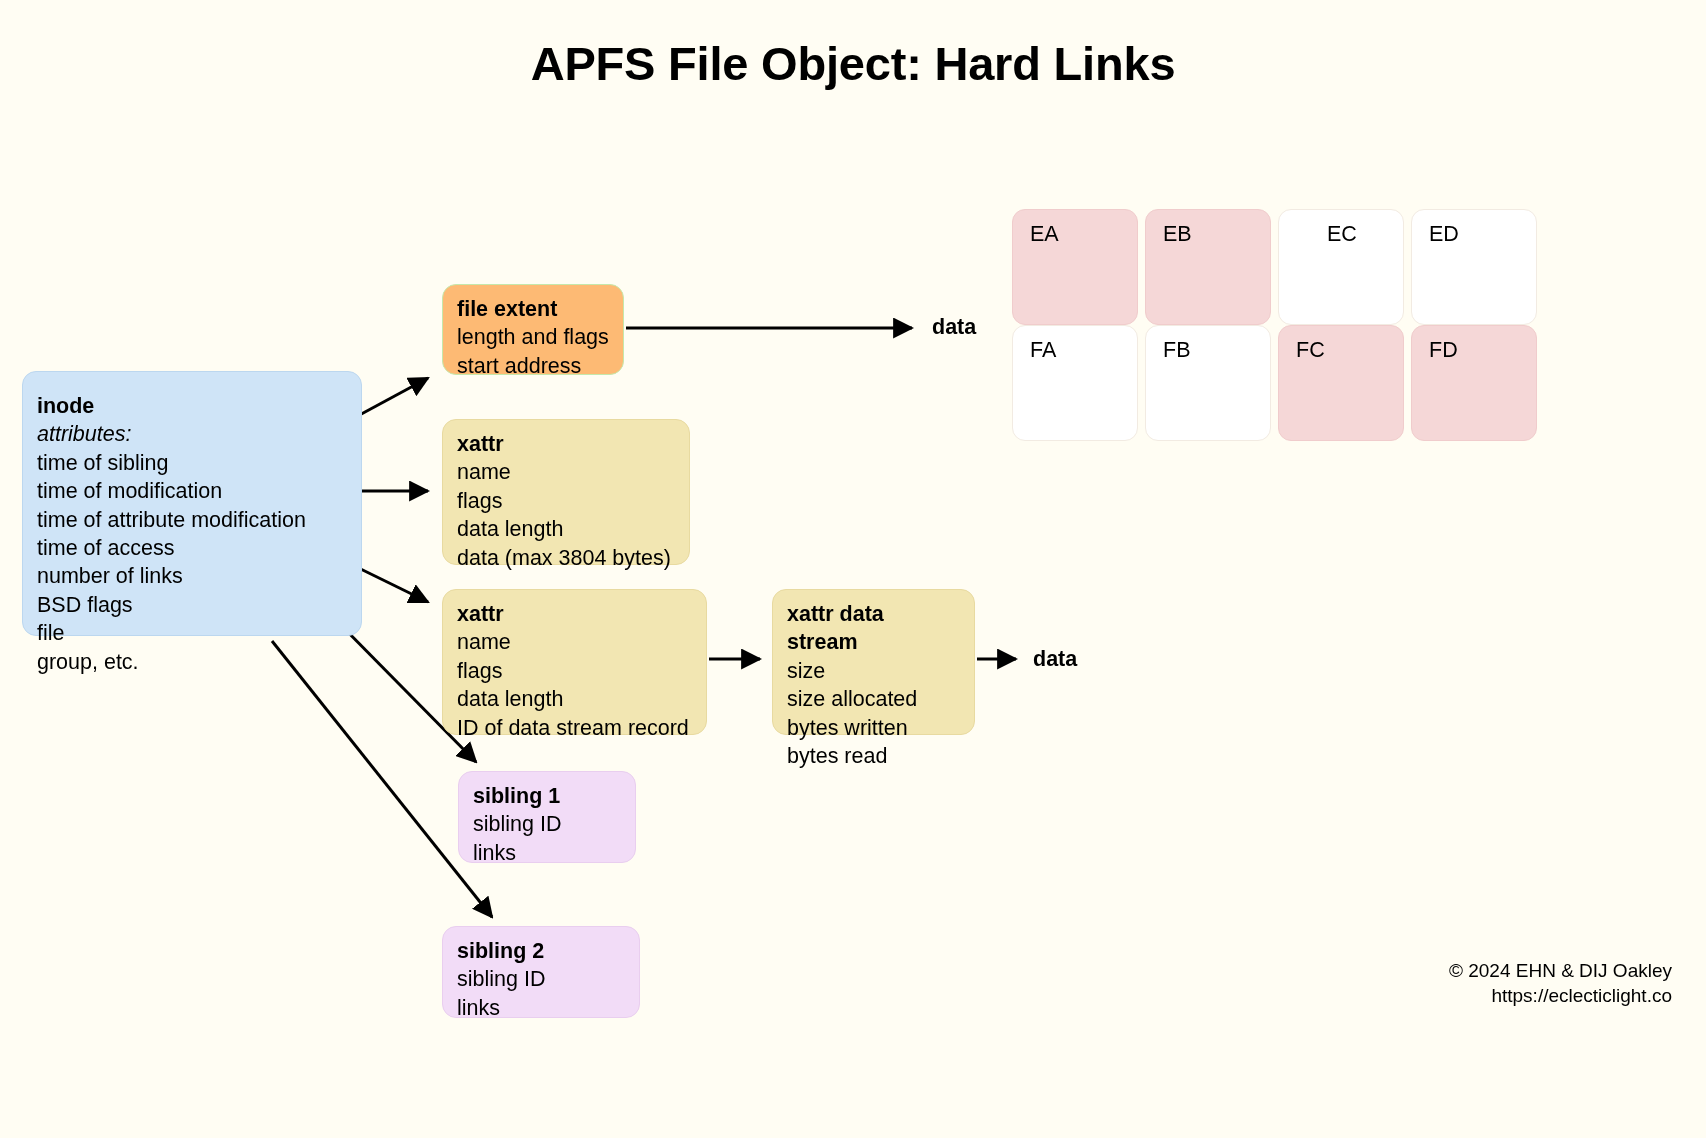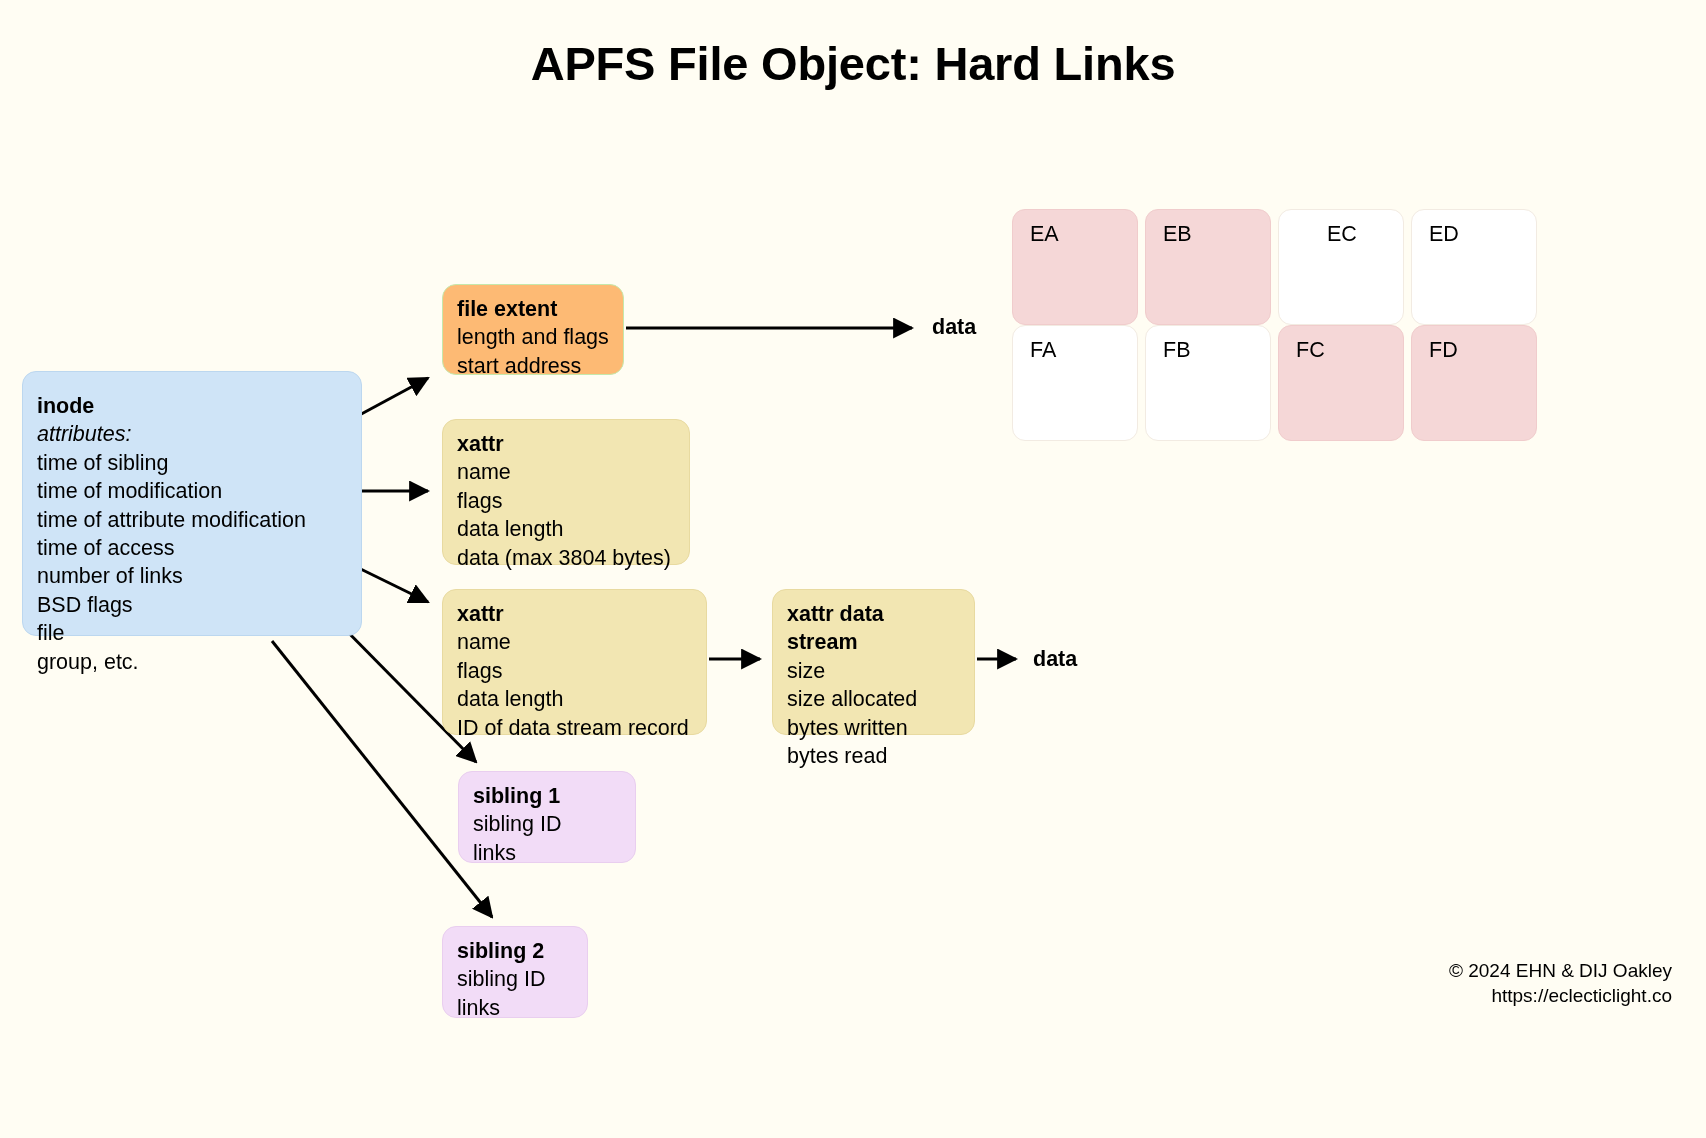--- a/index.html
+++ b/index.html
@@ -115,21 +115,21 @@
     top: 771px;
     width: 178px;
     height: 92px;
     background: #f2dcf7;
     border: 1px solid #e9ceef;
     margin-left: 16px;
   }
   #sibling-2 {
     left: 442px;
     top: 926px;
-    width: 146px;
+    width: 198px;
     height: 92px;
     background: #f2dcf7;
     border: 1px solid #e9ceef;
   }
 
   .data-label {
     position: absolute;
     font-size: 21.5px;
     font-weight: bold;
     color: #000;

